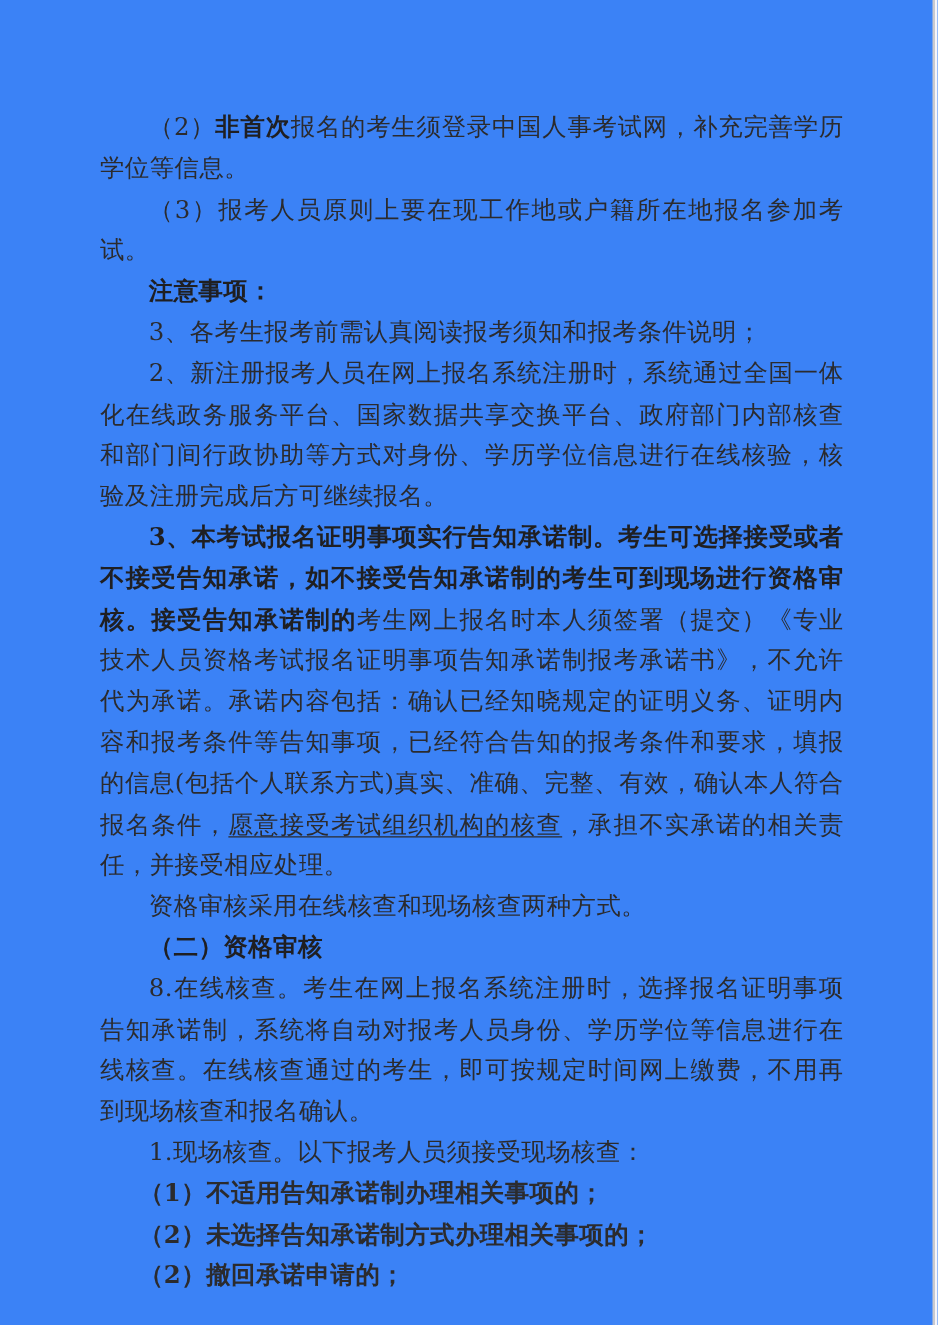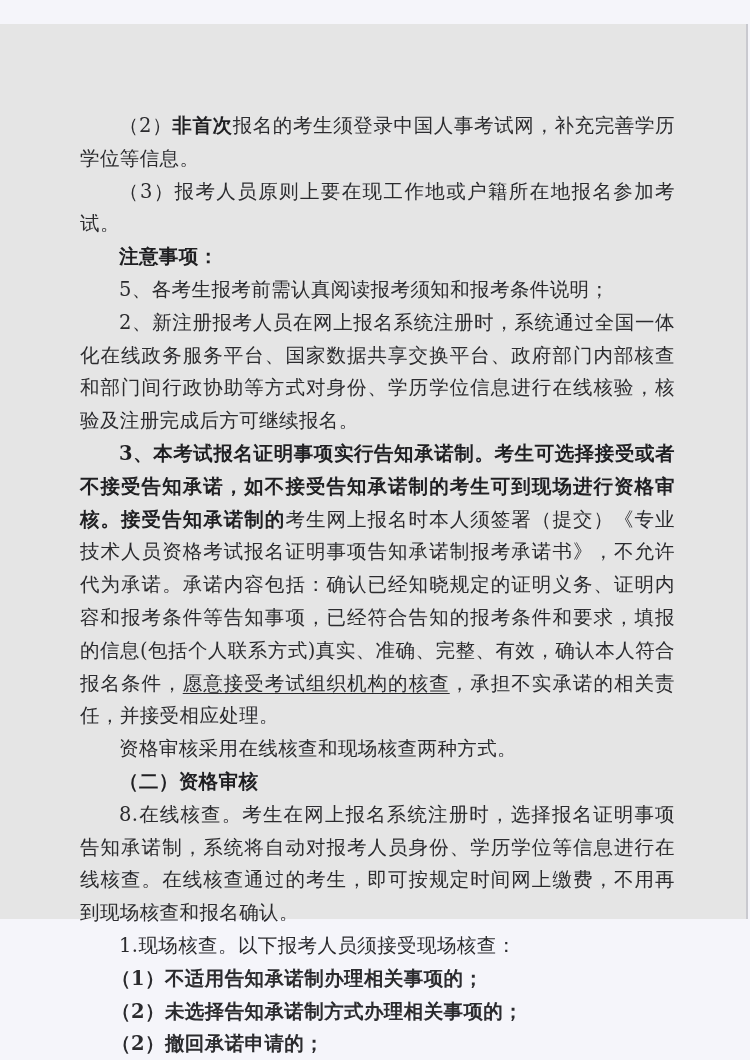--- a/index.html
+++ b/index.html
@@ -11,24 +11,23 @@
       height: 1060px;
       background: #f5f5fa;
       position: relative;
       overflow: hidden;
     }
     .page {
       position: absolute;
       left: 0;
       top: 0;
       width: 746px;
-      height: 895px;
-      background: #e5e5e5;
+      height: 1060px;
+      background: #3b82f6;
       border-right: 2px solid #c9c9cf;
-      margin-top: 24px;
     }
     .content {
       position: absolute;
       left: 80px;
       top: 86px;
       width: 595px;
       font-family: "DejaVu Serif", "Liberation Serif", serif;
       font-size: 19.5px;
       line-height: 32.8px;
       color: #2b2b2e;
@@ -64,21 +63,21 @@
 
     <p class="p">
       <span>（3）报考人员原则上要在现工作地或户籍所在地报名参加考试。</span>
     </p>
 
     <p class="p">
       <span class="b">注意事项：</span>
     </p>
 
     <p class="p">
-      <span>5、各考生报考前需认真阅读报考须知和报考条件说明；</span>
+      <span>3、各考生报考前需认真阅读报考须知和报考条件说明；</span>
     </p>
 
     <p class="p">
       <span>2、新注册报考人员在网上报名系统注册时，系统通过全国一体化在线政务服务平台、国家数据共享交换平台、政府部门内部核查和部门间行政协助等方式对身份、学历学位信息进行在线核验，核验及注册完成后方可继续报名。</span>
     </p>
 
     <p class="p">
       <span class="b">3、本考试报名证明事项实行告知承诺制。考生可选择接受或者不接受告知承诺，如不接受告知承诺制的考生可到现场进行资格审核。接受告知承诺制的</span><span>考生网上报名时本人须签署（提交）《专业技术人员资格考试报名证明事项告知承诺制报考承诺书》，不允许代为承诺。承诺内容包括：确认已经知晓规定的证明义务、证明内容和报考条件等告知事项，已经符合告知的报考条件和要求，填报的信息(包括个人联系方式)真实、准确、完整、有效，确认本人符合报名条件，</span><span class="u">愿意接受考试组织机构的核查</span><span>，承担不实承诺的相关责任，并接受相应处理。</span>
     </p>
 

